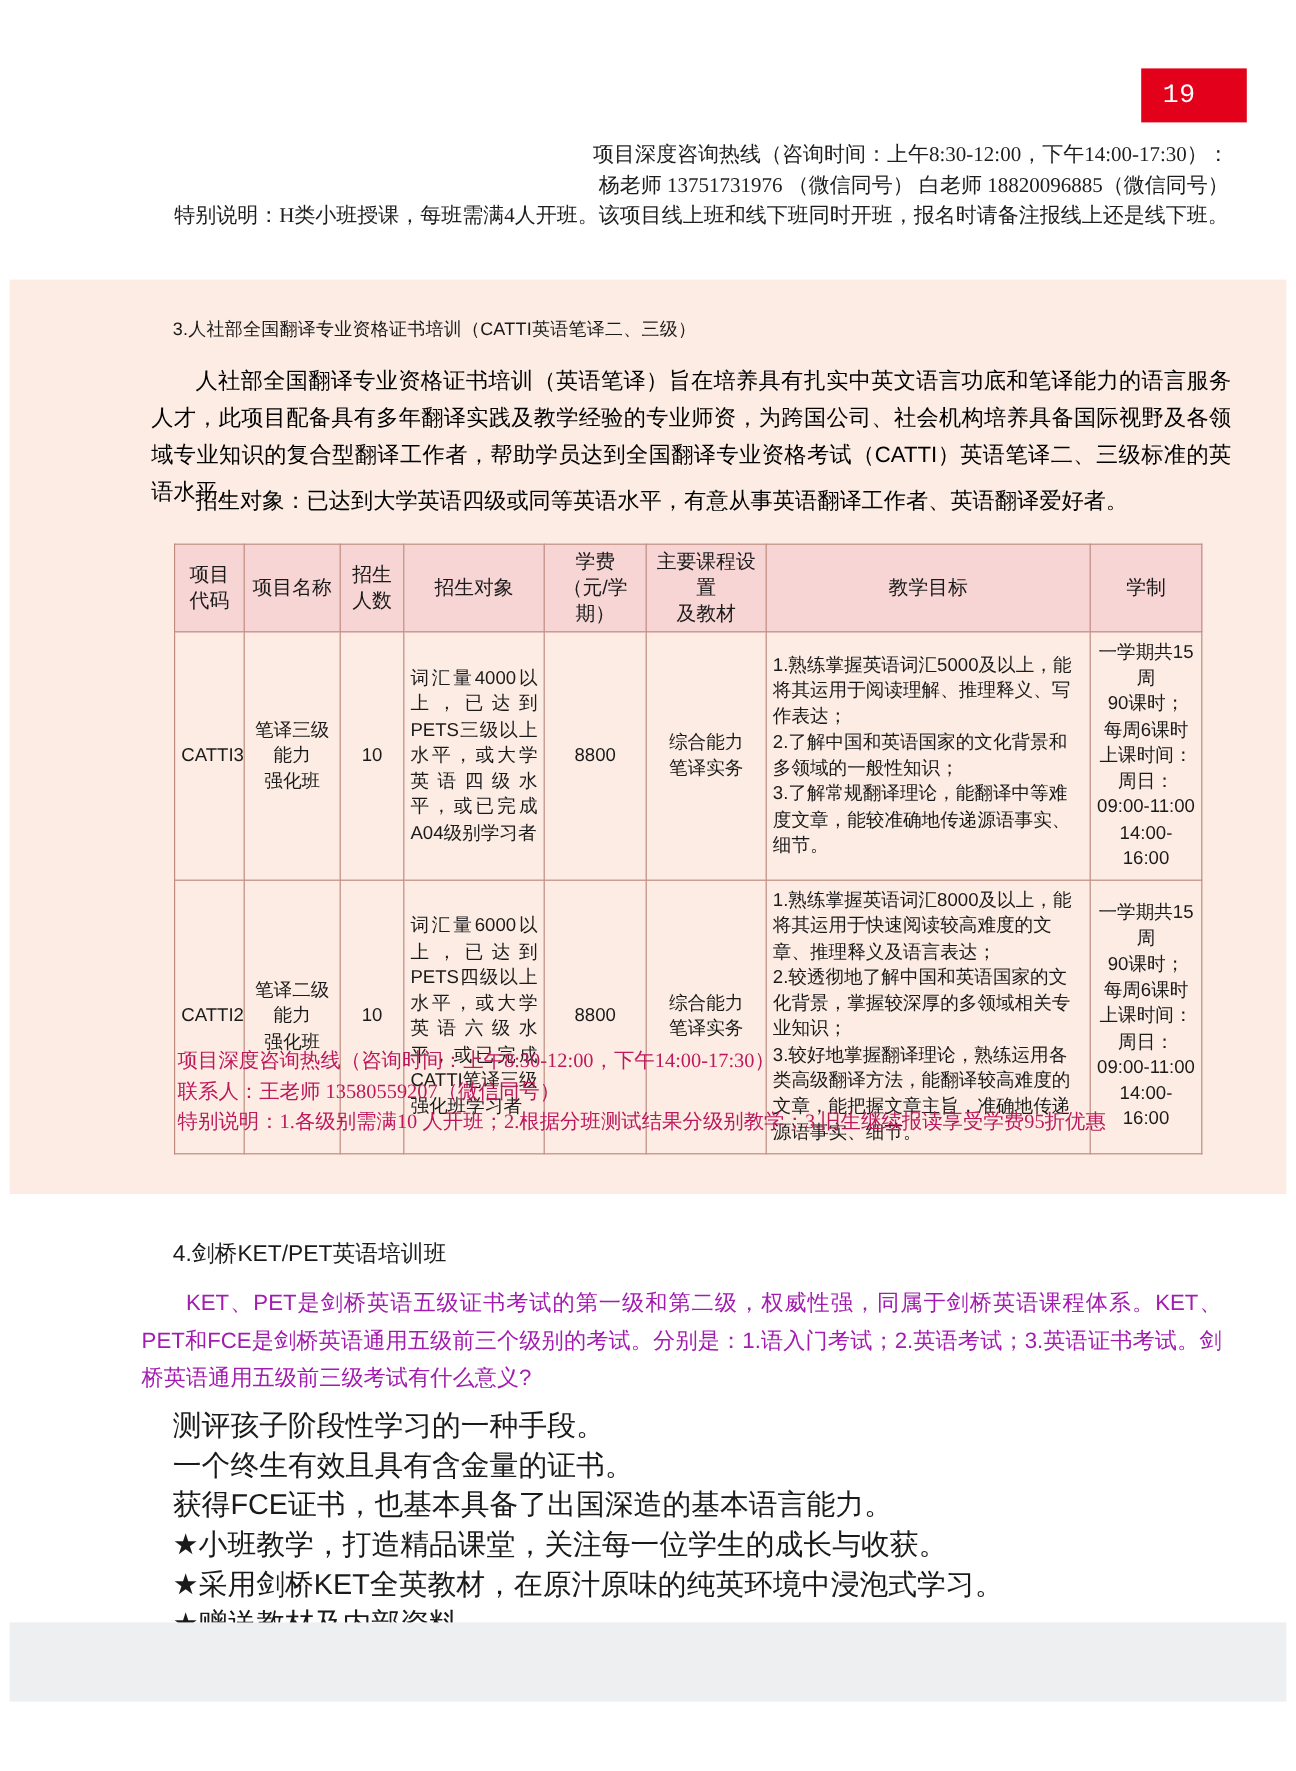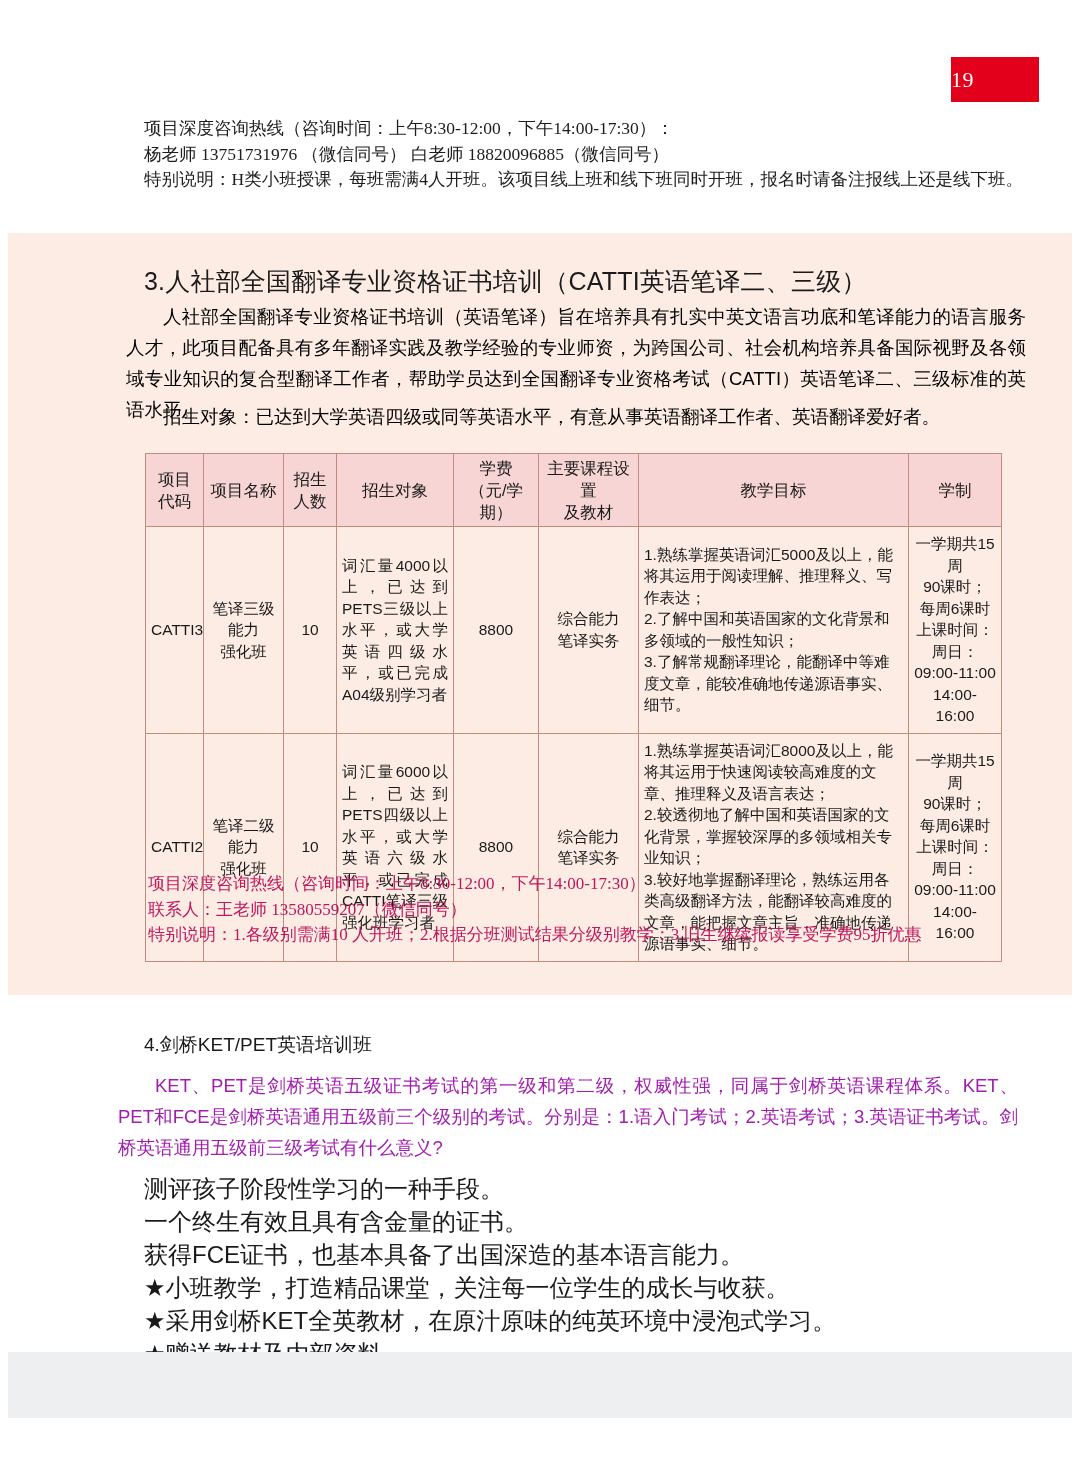--- a/index.html
+++ b/index.html
@@ -19,50 +19,52 @@
   .page-badge {
     position: absolute;
     top: 57px; left: 951px;
     width: 88px; height: 45px;
     background: #e2001a;
     color: #ffffff;
     font-size: 22px;
     display: flex;
     align-items: center;
     justify-content: flex-start;
-    font-family: Liberation Serif, serif;
+    padding-left: 18px;
+    font-family: Liberation Mono, monospace;
     letter-spacing: 0.5px;
   }
 
   
   .topblock {
     position: absolute;
     top: 116px; left: 144px;
     width: 880px;
   }
   .topblock .line {
     font-family: "Liberation Serif", "DejaVu Serif", serif;
     font-size: 17.5px;
     line-height: 25.5px;
     color: #1d1d1d;
     white-space: nowrap;
+    text-align: right;
   }
 
   
   .pink-section {
     position: absolute;
     top: 233px; left: 8px;
     width: 1064px; height: 762px;
     background: #fcece4;
   }
 
   .sec-head {
     position: absolute;
     top: 32px; left: 136px;
-    font-size: 25px;
+    font-size: 15px;
     color: #1a1a1a;
     letter-spacing: 0.2px;
   }
   .sec-para {
     position: absolute;
     left: 118px;
     width: 900px;
     font-size: 18.5px;
     line-height: 31px;
     color: #000000;

